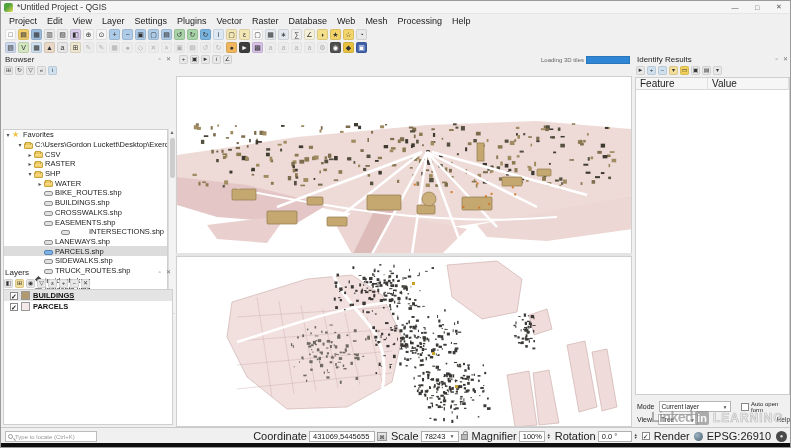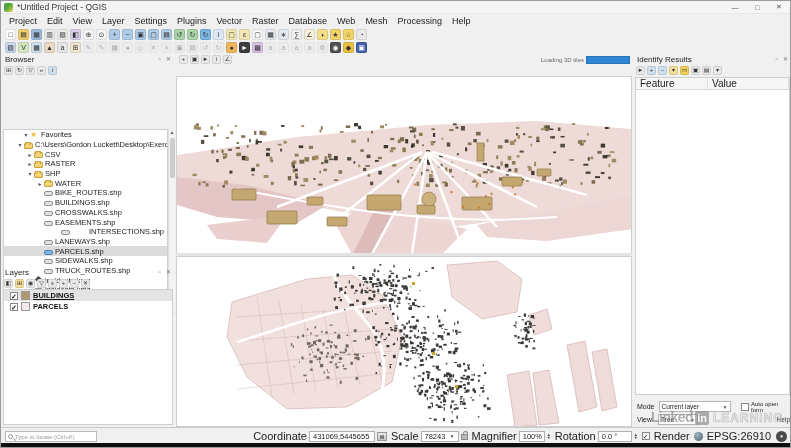--- a/index.html
+++ b/index.html
@@ -185,21 +185,21 @@
       </span>
     </div>
     <div class="mini-toolbar" id="browser-toolbar">
         <span class="tbi" style="background: rgb(232, 232, 232);">⊞</span>
         <span class="tbi" style="background: rgb(232, 232, 232);">↻</span>
         <span class="tbi" style="background: rgb(232, 232, 232);">▽</span>
         <span class="tbi" style="background: rgb(232, 232, 232);">«</span>
         <span class="tbi" style="background: rgb(207, 224, 239);">i</span>
       </div>
     <div id="browser-tree" class="abs white-area">
-        <div class="tree-row" style="padding-left: 18px;">
+        <div class="tree-row" style="padding-left: 0;">
           <span class="exp">▾</span>
           <span class="ti ti-star"></span>
           <span>Favorites</span>
         </div>
         <div class="tree-row" style="padding-left: 12px;">
           <span class="exp">▾</span>
           <span class="ti ti-folder"></span>
           <span>C:\Users\Gordon Luckett\Desktop\Exercise File</span>
         </div>
         <div class="tree-row" style="padding-left: 22px;">

